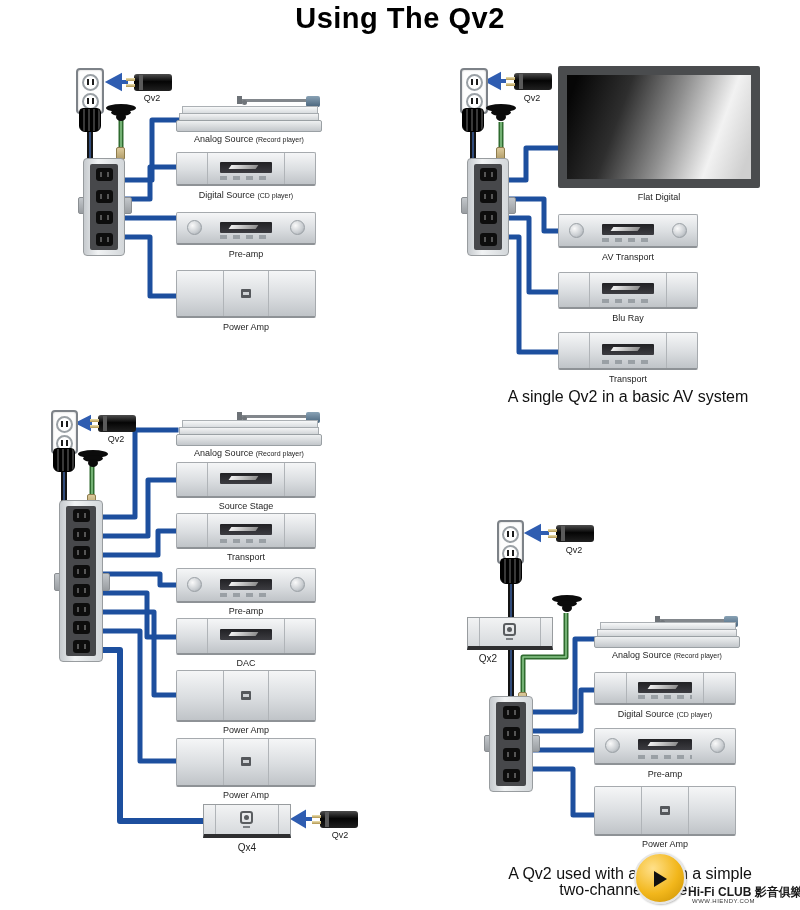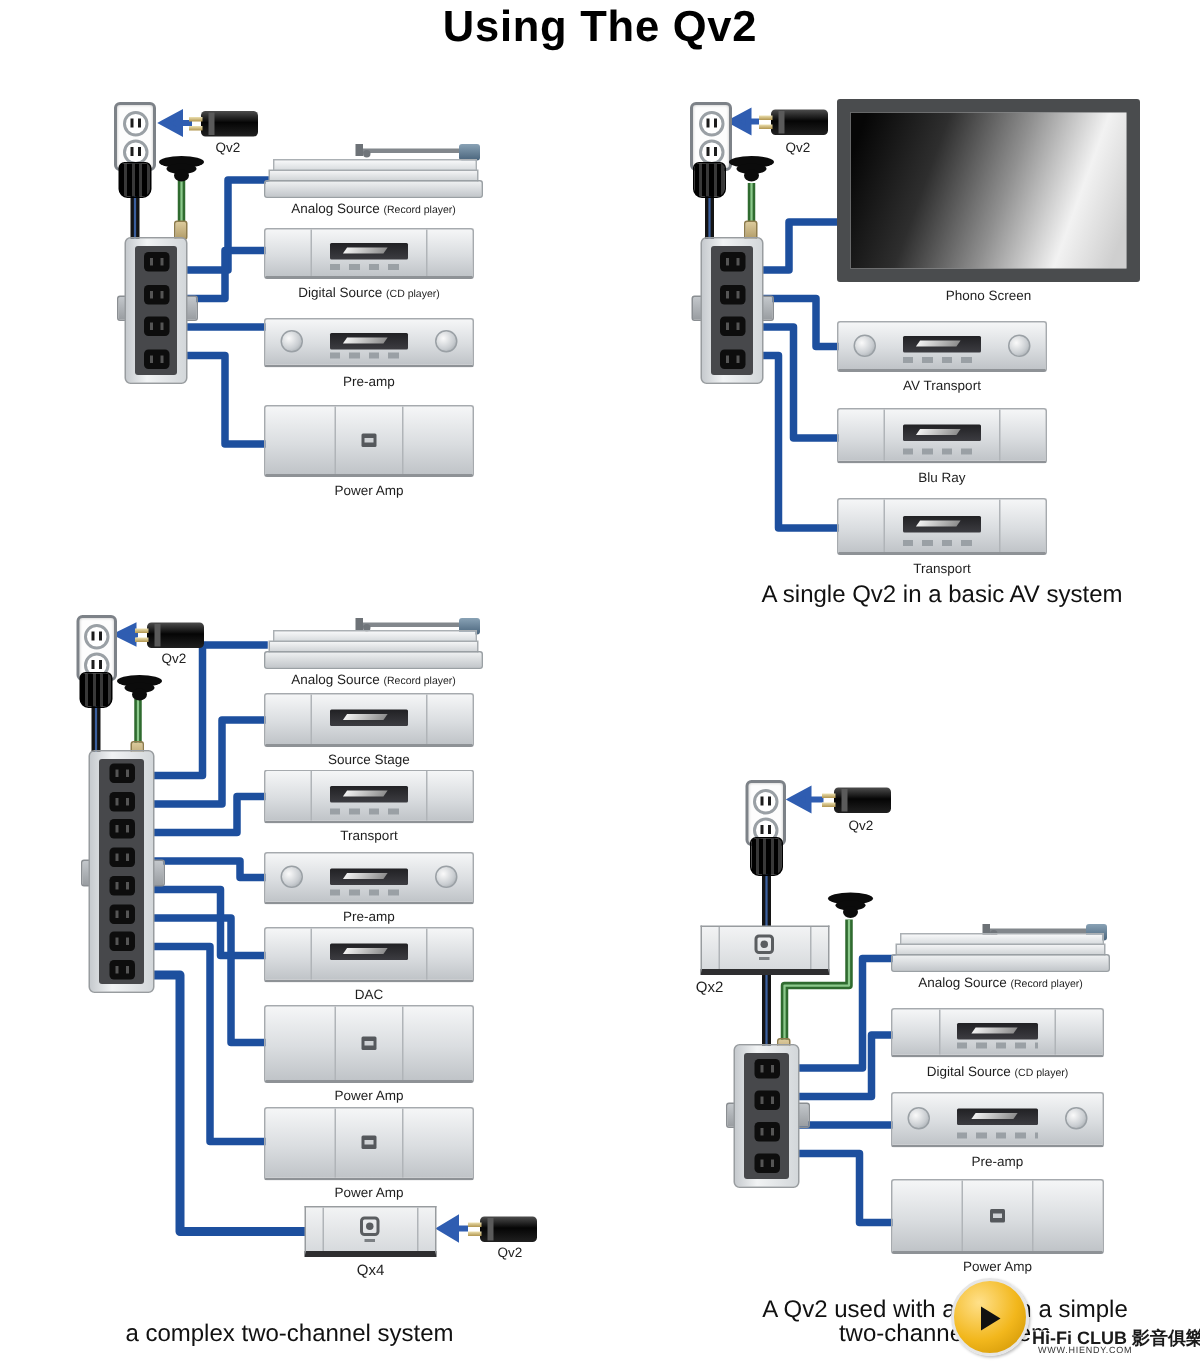--- a/index.html
+++ b/index.html
@@ -283,21 +283,21 @@
   <div class="strip" style="left:467px;top:158px;width:42px;height:98px">
     <div class="strip-col">
         <div class="so"></div>
         <div class="so"></div>
         <div class="so"></div>
         <div class="so"></div>
       </div>
   </div>
 
   <div class="tv" style="left:558px;top:66px;width:202px;height:122px"></div>
-  <div class="dlabel" style="left:558px;top:192px;width:202px">Phono Screen</div>
+  <div class="dlabel" style="left:558px;top:192px;width:202px">Flat Digital</div>
 
   <div class="device" style="left:558px;top:214px;width:140px;height:34px">
     <div class="knob kl"></div>
       <div class="knob kr"></div>
       <div class="disp">
         <i></i>
       </div>
       <div class="btns"></div>
   </div>
   <div class="dlabel" style="left:558px;top:252px;width:140px">AV Transport</div>
@@ -431,21 +431,20 @@
       <div class="q-logo"></div>
   </div>
   <div class="dlabel" style="left:203px;top:842px;width:88px;font-size:10px">Qx4</div>
 
   <div class="qv2" style="left:320px;top:811px">
     <i class="prong p1"></i>
       <i class="prong p2"></i>
   </div>
   <div class="qv2label" style="left:320px;top:830px;width:40px">Qv2</div>
 
-  <div class="caption" style="left:13px;top:882px;width:360px">a complex two-channel system</div>
 
   <div class="outlet" style="left:497px;top:520px;width:27px;height:44px">
     <div class="sock">
         <i></i>
         <i></i>
       </div>
     <div class="sock">
         <i></i>
         <i></i>
       </div>
@@ -460,21 +459,21 @@
       <i></i>
       <i></i>
       <i></i>
     </div>
 
   <div class="qx" style="left:467px;top:617px;width:86px;height:33px">
     <div class="seam l"></div>
       <div class="seam r"></div>
       <div class="q-logo"></div>
   </div>
-  <div class="dlabel" style="left:438px;top:653px;width:70px;font-size:10px">Qx2</div>
+  <div class="dlabel" style="left:453px;top:653px;width:70px;font-size:10px">Qx2</div>
 
   <div class="kc" style="left:518px;top:692px"></div>
   <div class="bracket" style="left:484px;top:735px;width:54px;height:15px"></div>
   <div class="strip" style="left:489px;top:696px;width:44px;height:96px">
     <div class="strip-col">
         <div class="so"></div>
         <div class="so"></div>
         <div class="so"></div>
         <div class="so"></div>
       </div>

